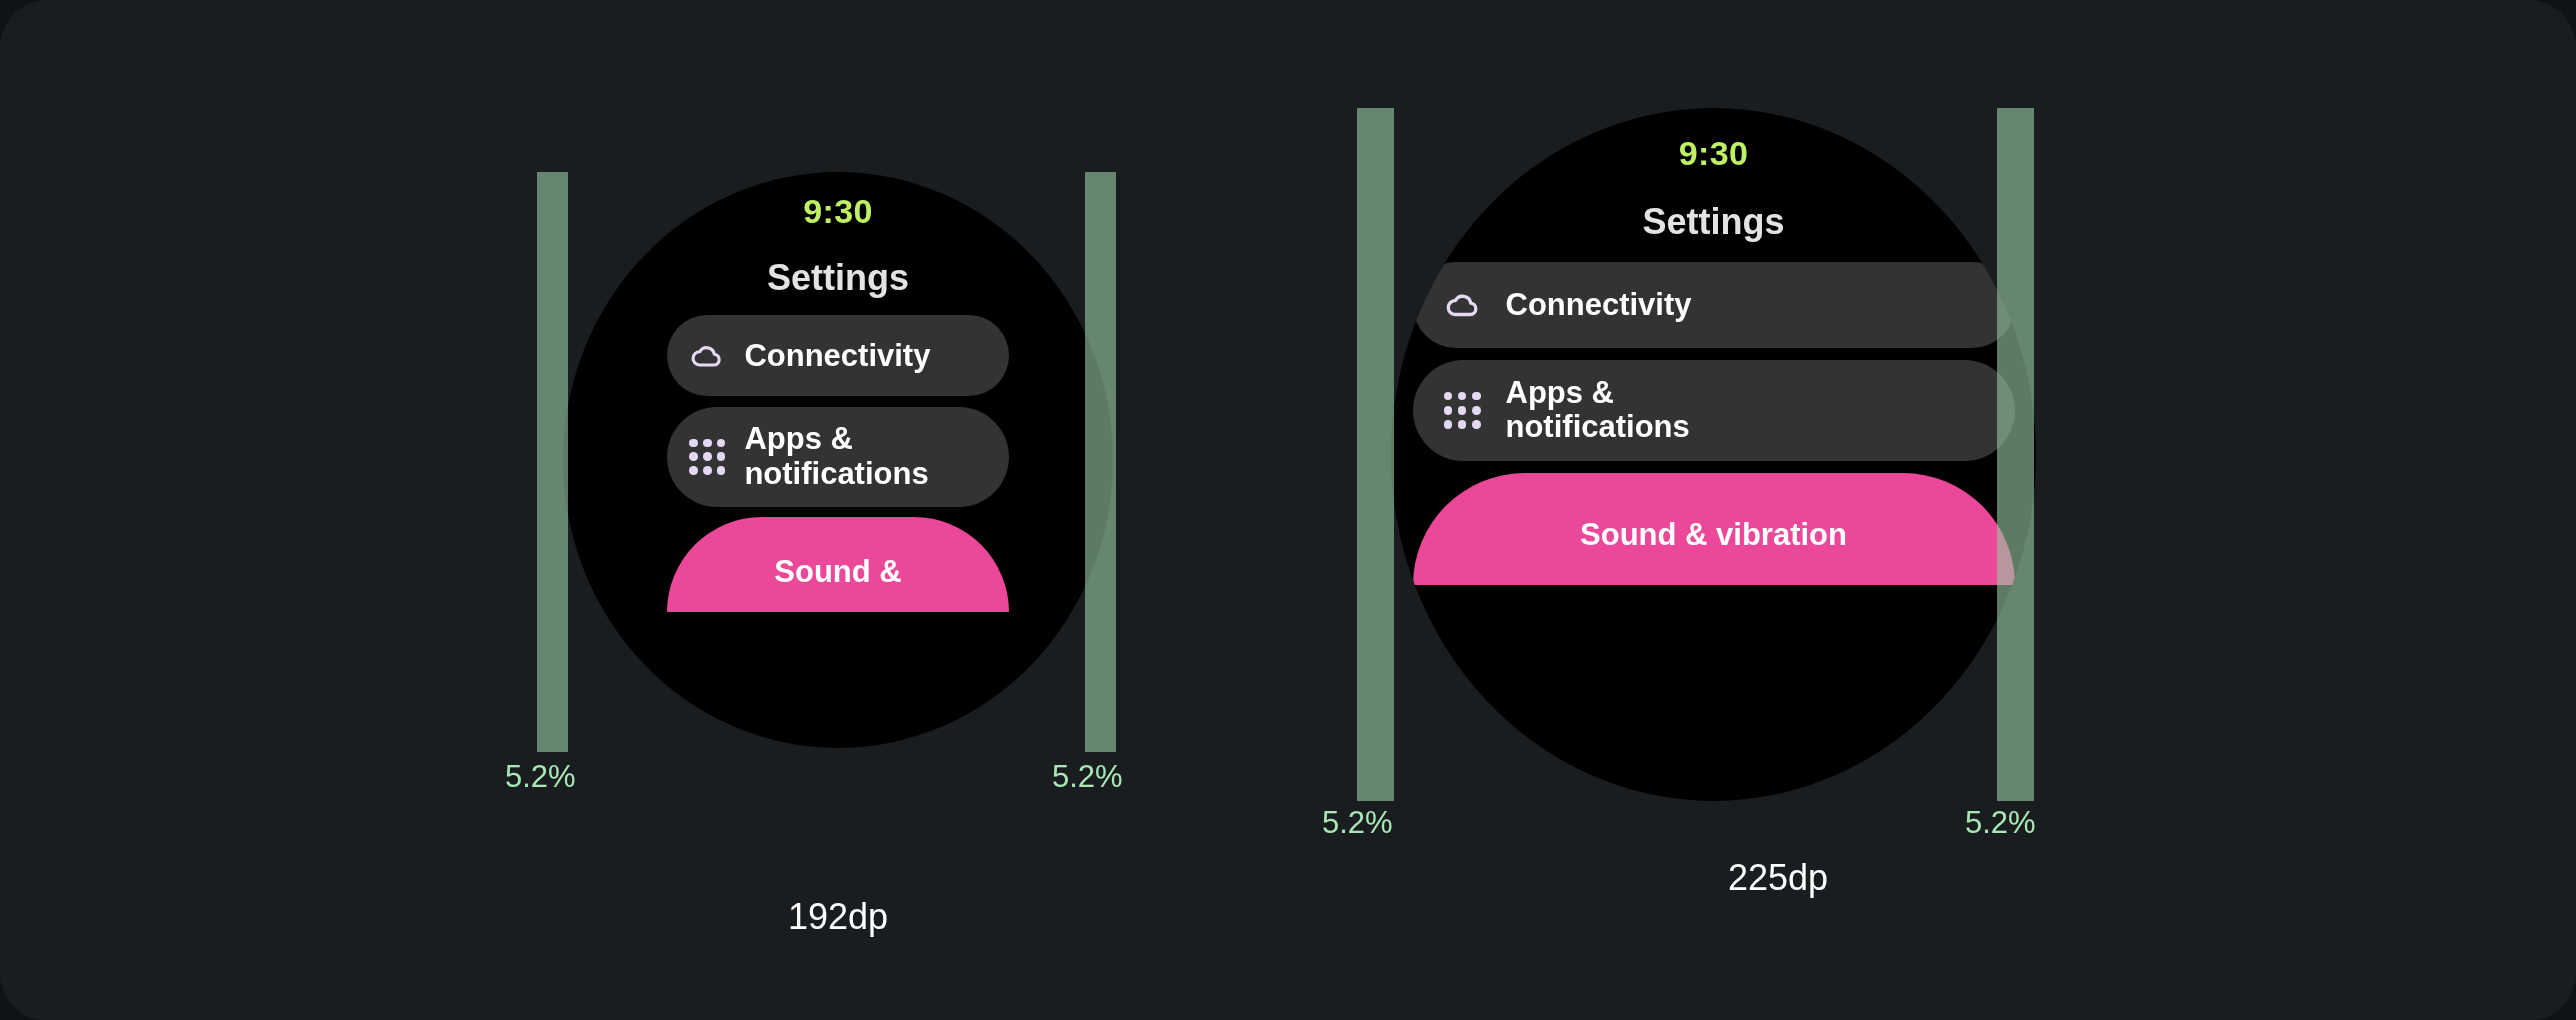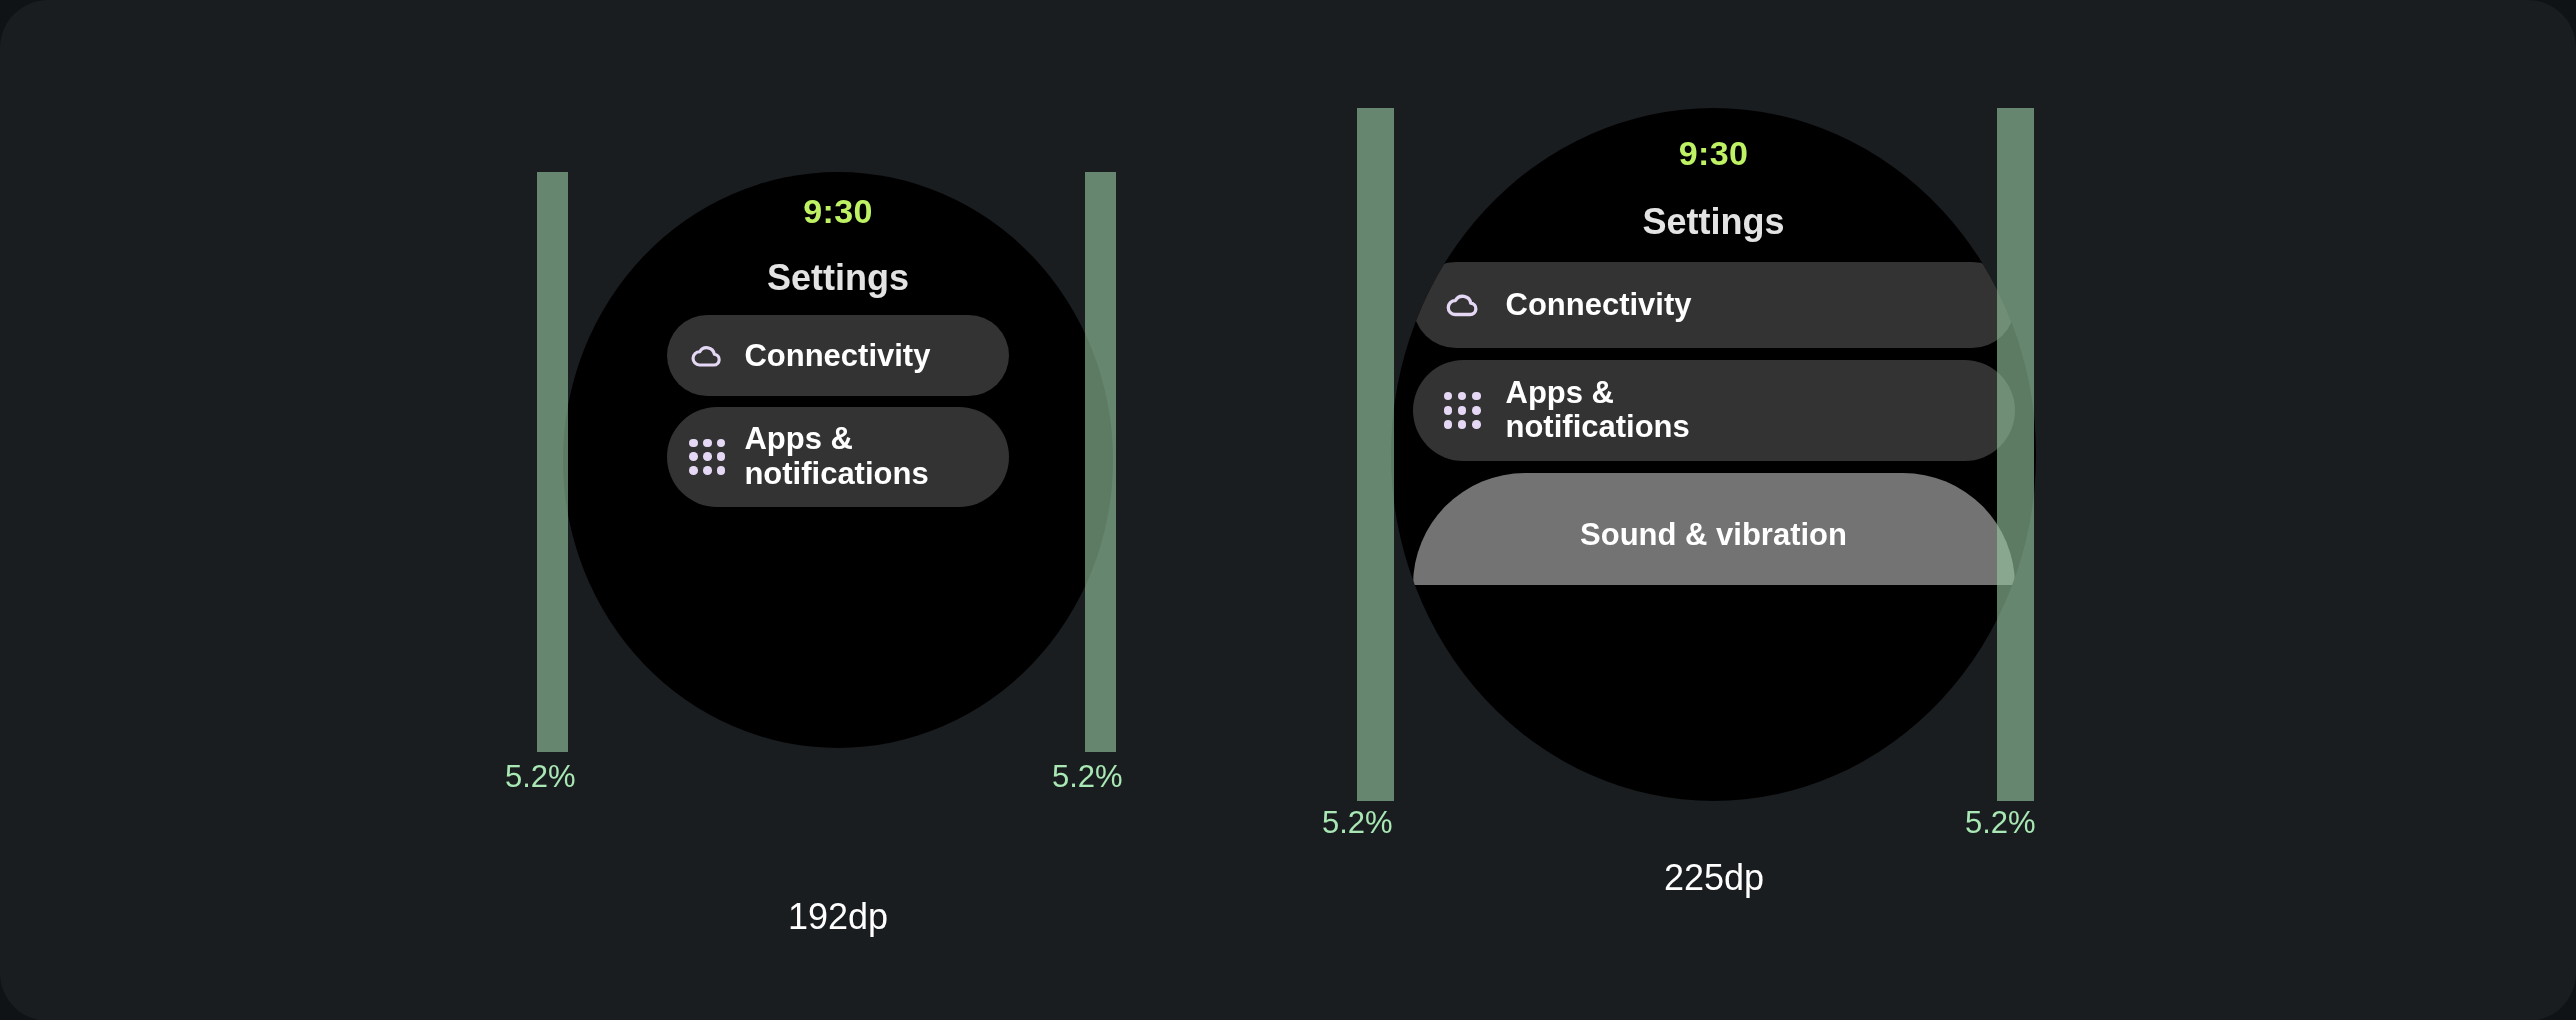--- a/index.html
+++ b/index.html
@@ -86,21 +86,21 @@
   }
 
   .chip-label {
     font-weight: 700;
     color: #ffffff;
     line-height: 1.12;
   }
 
   
   .chip-partial {
-    background: #737373;
+    background: #ec4899;
     border-radius: 859px 859px 0 0;
     display: flex;
     align-items: flex-start;
     justify-content: center;
     box-sizing: border-box;
     flex: none;
     overflow: hidden;
   }
   .chip-partial .chip-label {
     white-space: nowrap;
@@ -188,20 +188,23 @@
               <i style="width:8.6px;height:8.6px;"></i>
                 <i style="width:8.6px;height:8.6px;"></i>
                 <i style="width:8.6px;height:8.6px;"></i>
             </span>
             <span style="display:flex;flex-direction:column;">
               <span class="chip-label" style="font-size:31px;">Apps &amp;</span>
               <span class="chip-label" style="font-size:31px;">notifications</span>
             </span>
           </div>
 
+          <div class="chip-partial" style="width:342px; height:95px; padding-top:38px;">
+            <span class="chip-label" style="font-size:31px;">Sound &amp;</span>
+          </div>
 
         </div>
       </div>
     </div>
 
     <div class="size-caption" style="left:666px; top:860px; width:344px; font-size:36px;margin-top:39px;">192dp</div>
   </div>
 
   <div class="spec-group">
 
@@ -250,17 +253,17 @@
           </div>
 
           <div class="chip-partial" style="width:602px; height:112px; padding-top:45px;">
             <span class="chip-label" style="font-size:31px;">Sound &amp; vibration</span>
           </div>
 
         </div>
       </div>
     </div>
 
-    <div class="size-caption" style="left:1542px; top:860px; width:344px; font-size:36px;">225dp</div>
+    <div class="size-caption" style="left:1606px; top:860px; width:344px; font-size:36px;">225dp</div>
   </div>
 
 </div>
 
 
 </body></html>

